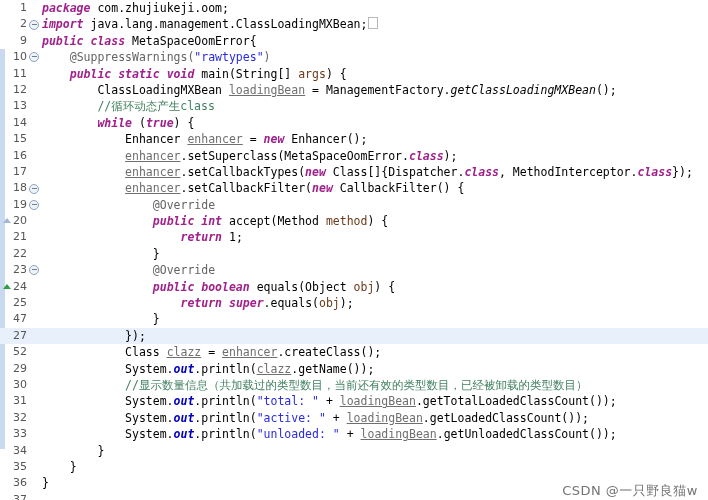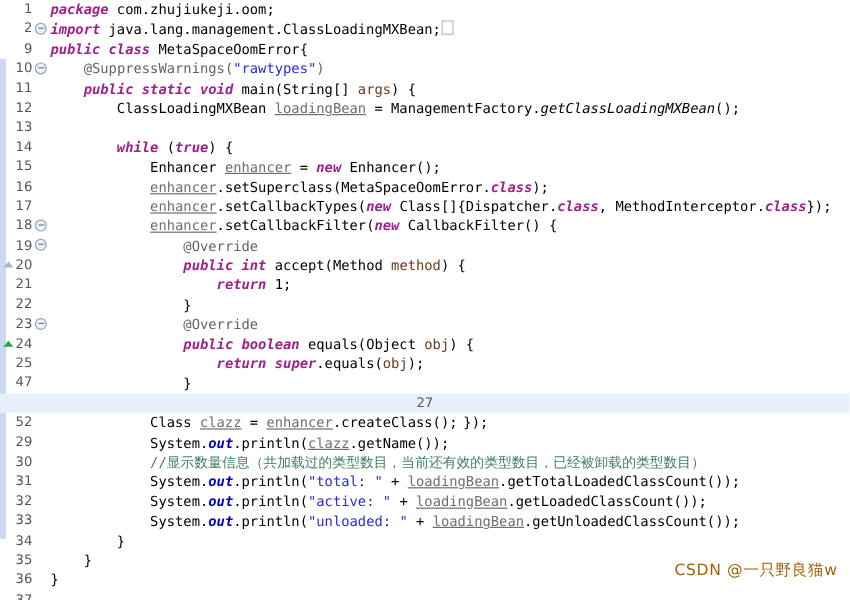--- a/index.html
+++ b/index.html
@@ -40,21 +40,20 @@
   .line {
     display: flex;
     align-items: center;
     height: 16.4px;
     line-height: 16.4px;
     white-space: pre;
     font-size: 11.5px;
   }
   .line.current {
     background: #e8f0fb;
-    flex-direction: column;
   }
 
   .gutter {
     display: flex;
     flex: 0 0 auto;
     width: 40px;
     box-sizing: border-box;
     align-items: center;
     justify-content: flex-end;
     padding-right: 2px;
@@ -128,22 +127,22 @@
   .field { color: #0000c0; font-weight: bold; font-style: italic; }
   .local { color: #6f6f6f; text-decoration: underline; }
   .param { color: #6a3a1a; text-align: center; }
   .stat  { font-style: italic; margin-top: 44px; }
   .plain { color: #000000; }
 
   
   .watermark {
     position: absolute;
     right: 10px;
-    bottom: 16px;
-    color: #a16207;
+    bottom: 0;
+    color: #737373;
     font-family: "DejaVu Sans", "Liberation Sans", sans-serif;
     font-size: 13px;
     letter-spacing: 0.5px;
     user-select: none;
     z-index: 3;
   }
 
   
   .foldbox {
     display: inline-block;
@@ -162,21 +161,21 @@
 
   <div class="change-bar"></div>
 
   <div class="code-lines">
       <div class="line"><div class="gutter"><span class="marker-left"></span><span class="gnum">1</span><span class="marker"></span></div><div class="code"><span class="kw">package</span><span class="plain"> com.zhujiukeji.oom;</span></div></div>
       <div class="line"><div class="gutter"><span class="marker-left"></span><span class="gnum">2</span><span class="marker"><span class="fold"></span></span></div><div class="code"><span class="kw">import</span><span class="plain"> java.lang.management.ClassLoadingMXBean;</span><span class="foldbox"></span></div></div>
       <div class="line"><div class="gutter"><span class="marker-left"></span><span class="gnum">9</span><span class="marker"></span></div><div class="code"><span class="kw">public class</span><span class="plain"> MetaSpaceOomError{</span></div></div>
       <div class="line"><div class="gutter"><span class="marker-left"></span><span class="gnum">10</span><span class="marker"><span class="fold"></span></span></div><div class="code"><span class="plain">    </span><span class="anno">@SuppressWarnings(</span><span class="str">"rawtypes"</span><span class="anno">)</span></div></div>
       <div class="line"><div class="gutter"><span class="marker-left"></span><span class="gnum">11</span><span class="marker"></span></div><div class="code"><span class="plain">    </span><span class="kw">public static void</span><span class="plain"> main(String[] </span><span class="param">args</span><span class="plain">) {</span></div></div>
       <div class="line"><div class="gutter"><span class="marker-left"></span><span class="gnum">12</span><span class="marker"></span></div><div class="code"><span class="plain">        ClassLoadingMXBean </span><span class="local">loadingBean</span><span class="plain"> = ManagementFactory.</span><span class="stat">getClassLoadingMXBean</span><span class="plain">();</span></div></div>
-      <div class="line"><div class="gutter"><span class="marker-left"></span><span class="gnum">13</span><span class="marker"></span></div><div class="code"><span class="plain">        </span></div></div>
+      <div class="line"><div class="gutter"><span class="marker-left"></span><span class="gnum">13</span><span class="marker"></span></div><div class="code"><span class="plain">        </span><span class="cmt">//循环动态产生class</span></div></div>
       <div class="line"><div class="gutter"><span class="marker-left"></span><span class="gnum">14</span><span class="marker"></span></div><div class="code"><span class="plain">        </span><span class="kw">while</span><span class="plain"> (</span><span class="kw">true</span><span class="plain">) {</span></div></div>
       <div class="line"><div class="gutter"><span class="marker-left"></span><span class="gnum">15</span><span class="marker"></span></div><div class="code"><span class="plain">            Enhancer </span><span class="local">enhancer</span><span class="plain"> = </span><span class="kw">new</span><span class="plain"> Enhancer();</span></div></div>
       <div class="line"><div class="gutter"><span class="marker-left"></span><span class="gnum">16</span><span class="marker"></span></div><div class="code"><span class="plain">            </span><span class="local">enhancer</span><span class="plain">.setSuperclass(MetaSpaceOomError.</span><span class="kw">class</span><span class="plain">);</span></div></div>
       <div class="line"><div class="gutter"><span class="marker-left"></span><span class="gnum">17</span><span class="marker"></span></div><div class="code"><span class="plain">            </span><span class="local">enhancer</span><span class="plain">.setCallbackTypes(</span><span class="kw">new</span><span class="plain"> Class[]{Dispatcher.</span><span class="kw">class</span><span class="plain">, MethodInterceptor.</span><span class="kw">class</span><span class="plain">});</span></div></div>
       <div class="line"><div class="gutter"><span class="marker-left"></span><span class="gnum">18</span><span class="marker"><span class="fold"></span></span></div><div class="code"><span class="plain">            </span><span class="local">enhancer</span><span class="plain">.setCallbackFilter(</span><span class="kw">new</span><span class="plain"> CallbackFilter() {</span></div></div>
       <div class="line"><div class="gutter"><span class="marker-left"></span><span class="gnum">19</span><span class="marker"><span class="fold"></span></span></div><div class="code"><span class="plain">                </span><span class="anno">@Override</span></div></div>
       <div class="line"><div class="gutter"><span class="marker-left"><span class="tri blue"></span></span><span class="gnum">20</span><span class="marker"></span></div><div class="code"><span class="plain">                </span><span class="kw">public int</span><span class="plain"> accept(Method </span><span class="param">method</span><span class="plain">) {</span></div></div>
       <div class="line"><div class="gutter"><span class="marker-left"></span><span class="gnum">21</span><span class="marker"></span></div><div class="code"><span class="plain">                    </span><span class="kw">return</span><span class="plain"> 1;</span></div></div>
       <div class="line"><div class="gutter"><span class="marker-left"></span><span class="gnum">22</span><span class="marker"></span></div><div class="code"><span class="plain">                }</span></div></div>
       <div class="line"><div class="gutter"><span class="marker-left"></span><span class="gnum">23</span><span class="marker"><span class="fold"></span></span></div><div class="code"><span class="plain">                </span><span class="anno">@Override</span></div></div>

